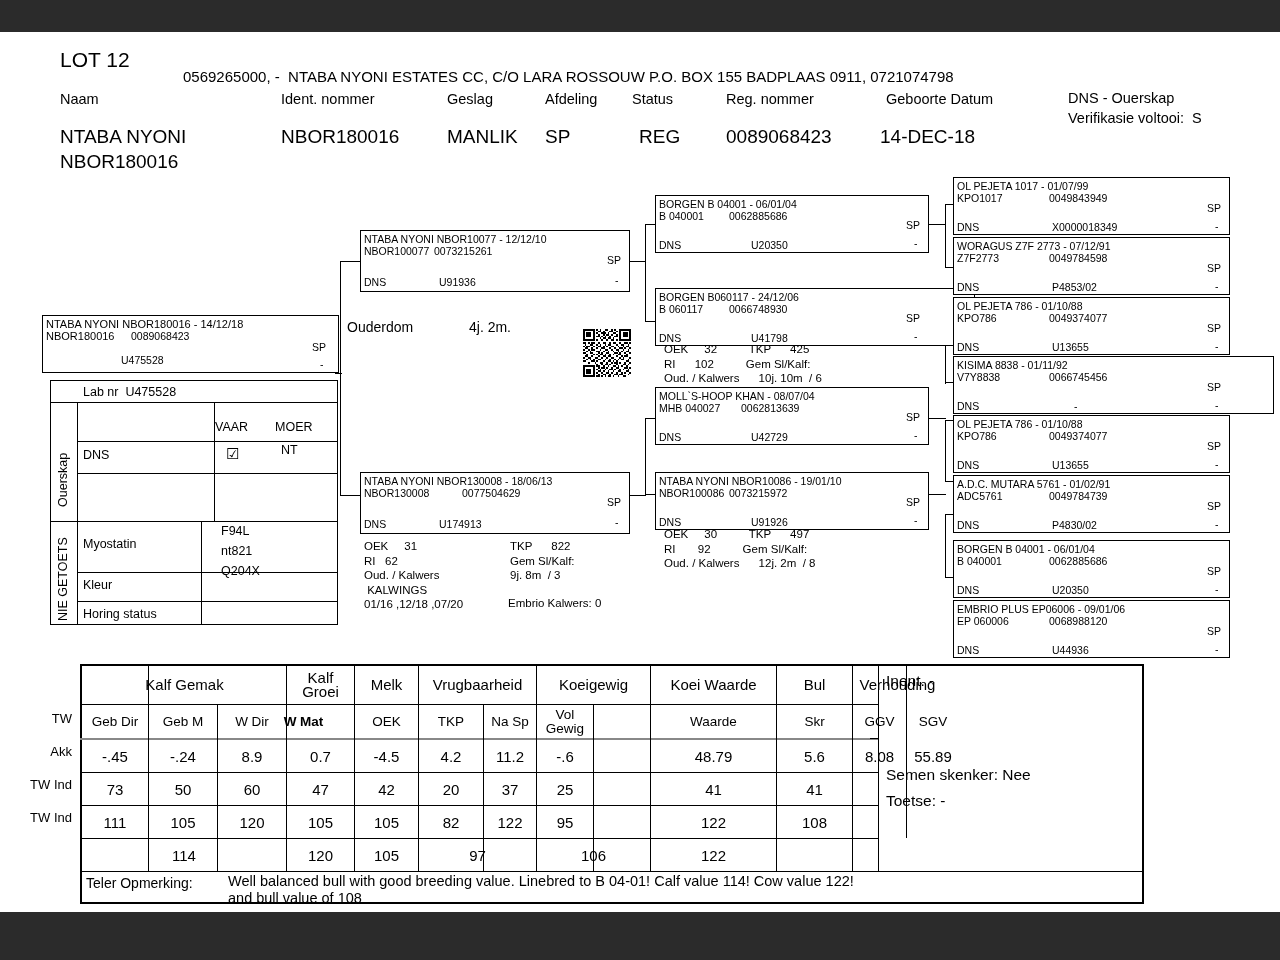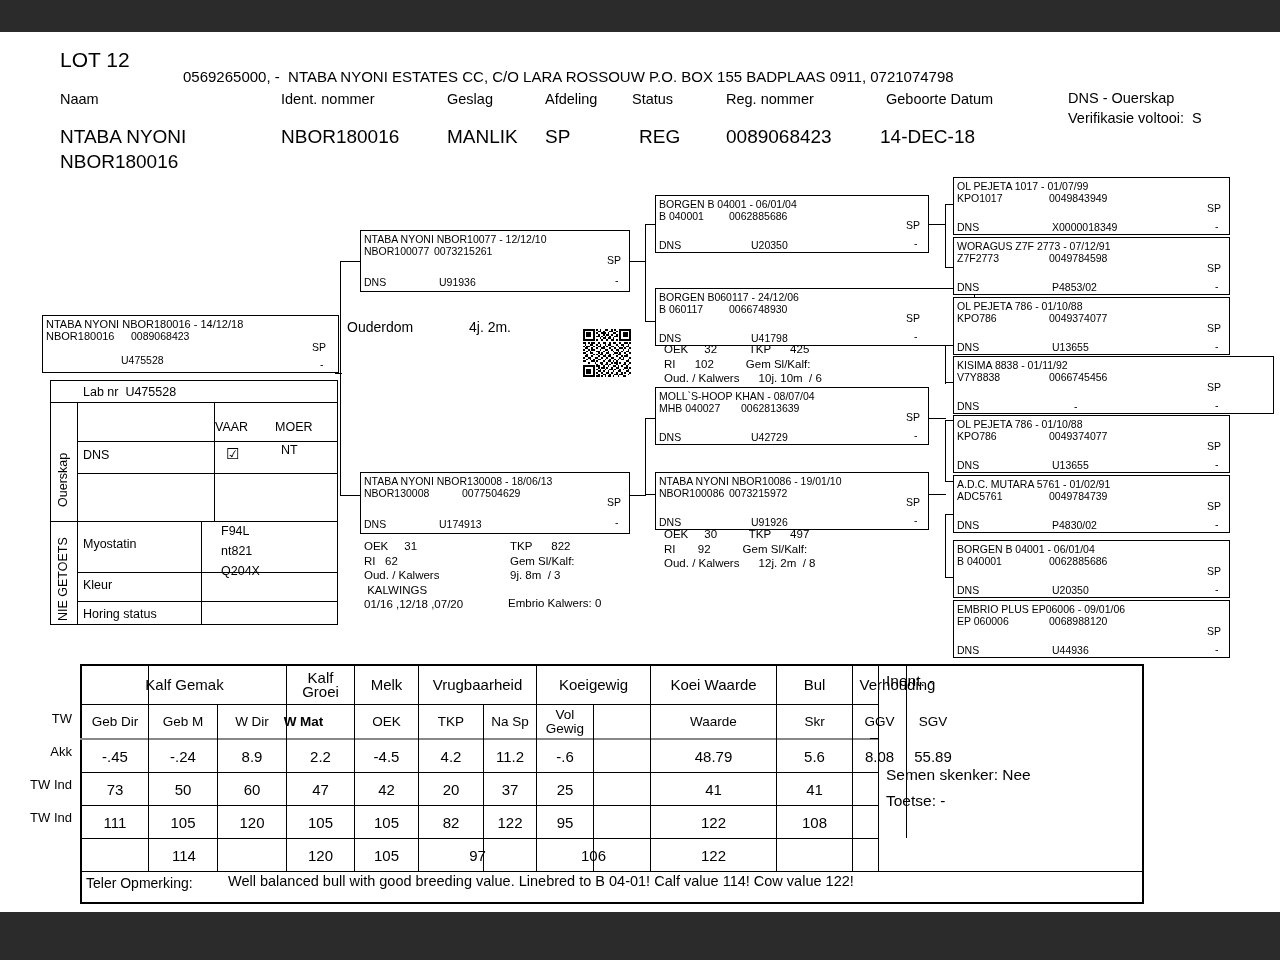--- a/index.html
+++ b/index.html
@@ -594,21 +594,21 @@
 Gewig</div>
     <div class="cell" style="left:514px;top:41px;width:56px;height:33px;"></div>
     <div class="cell" style="left:571px;top:41px;width:125px;height:33px;">Waarde</div>
     <div class="cell" style="left:697px;top:41px;width:75px;height:33px;">Skr</div>
     <div class="cell" style="left:773px;top:41px;width:53px;height:33px;">GGV</div>
     <div class="cell" style="left:827px;top:41px;width:52px;height:33px;">SGV</div>
 
     <div class="cell" style="left:2px;top:77px;width:66px;height:31px;font-size:15px;">-.45</div>
     <div class="cell" style="left:69px;top:77px;width:68px;height:31px;font-size:15px;">-.24</div>
     <div class="cell" style="left:138px;top:77px;width:68px;height:31px;font-size:15px;">8.9</div>
-    <div class="cell" style="left:207px;top:77px;width:67px;height:31px;font-size:15px;">2.2</div>
+    <div class="cell" style="left:207px;top:77px;width:67px;height:31px;font-size:15px;">0.7</div>
     <div class="cell" style="left:275px;top:77px;width:63px;height:31px;font-size:15px;">-4.5</div>
     <div class="cell" style="left:339px;top:77px;width:64px;height:31px;font-size:15px;">4.2</div>
     <div class="cell" style="left:404px;top:77px;width:52px;height:31px;font-size:15px;">11.2</div>
     <div class="cell" style="left:457px;top:77px;width:56px;height:31px;font-size:15px;">-.6</div>
     <div class="cell" style="left:571px;top:77px;width:125px;height:31px;font-size:15px;">48.79</div>
     <div class="cell" style="left:697px;top:77px;width:75px;height:31px;font-size:15px;">5.6</div>
     <div class="cell" style="left:773px;top:77px;width:53px;height:31px;font-size:15px;">8.08</div>
     <div class="cell" style="left:827px;top:77px;width:52px;height:31px;font-size:15px;">55.89</div>
 
     <div class="cell" style="left:2px;top:110px;width:66px;height:31px;font-size:15px;">73</div>
@@ -643,20 +643,21 @@
     <div class="cell" style="left:339px;top:176px;width:117px;height:31px;font-size:15px;">97</div>
     <div class="cell" style="left:457px;top:176px;width:113px;height:31px;font-size:15px;">106</div>
     <div class="cell" style="left:571px;top:176px;width:125px;height:31px;font-size:15px;">122</div>
 
     <div class="cell" style="left:806px;top:6px;width:200px;height:22px;justify-content:flex-start;font-size:15.5px;">Inent. -</div>
     <div class="cell" style="left:806px;top:100px;width:240px;height:22px;justify-content:flex-start;font-size:15.5px;">Semen skenker: Nee</div>
     <div class="cell" style="left:806px;top:126px;width:240px;height:22px;justify-content:flex-start;font-size:15.5px;">Toetse: -</div>
 
     <div class="cell" style="left:6px;top:209px;width:160px;height:20px;justify-content:flex-start;font-size:14px;">Teler Opmerking:</div>
     <div class="cell" style="left:148px;top:207px;width:760px;height:20px;justify-content:flex-start;font-size:14.5px;">Well balanced bull with good breeding value. Linebred to B 04-01! Calf value 114! Cow value 122!</div>
+    <div class="cell" style="left:148px;top:224px;width:760px;height:20px;justify-content:flex-start;font-size:14.5px;">and bull value of 108</div>
   </div>
 
   <div class="rowlab" style="left:20px;top:679px;width:52px;">TW</div>
   <div class="rowlab" style="left:20px;top:712px;width:52px;">Akk</div>
   <div class="rowlab" style="left:20px;top:745px;width:52px;">TW Ind</div>
   <div class="rowlab" style="left:20px;top:778px;width:52px;">TW Ind</div>
 
 
 </div>
 

